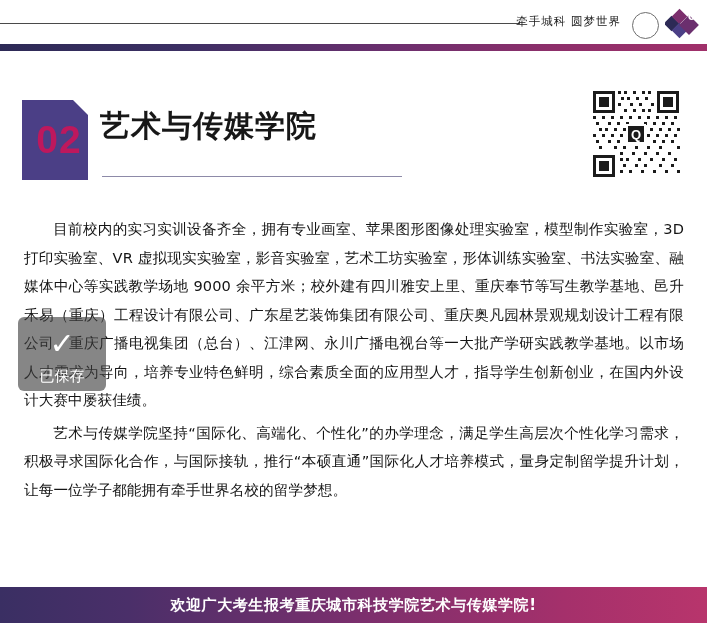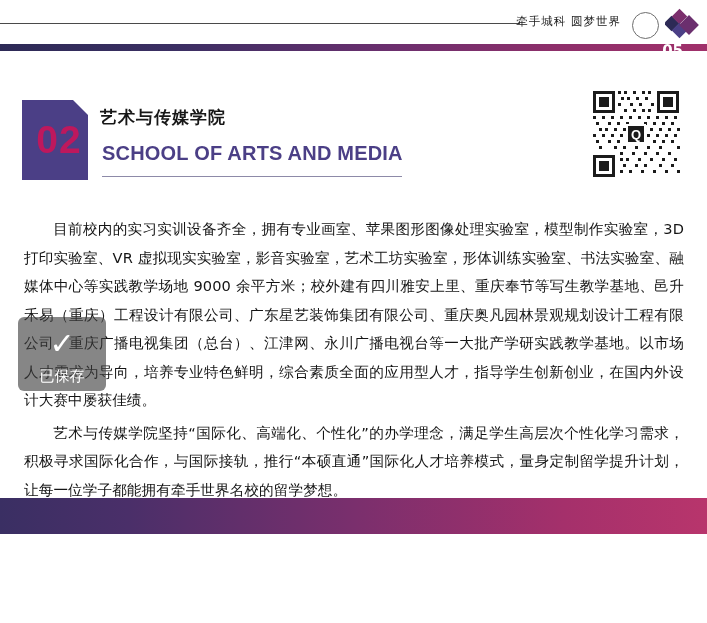--- a/index.html
+++ b/index.html
@@ -12,21 +12,21 @@
     background: #ffffff;
     font-family: "DejaVu Sans", "Liberation Sans", sans-serif;
     overflow: hidden;
     position: relative;
   }
 
   
   .page {
     position: relative;
     width: 707px;
-    height: 534px;
+    height: 623px;
     box-sizing: border-box;
     padding-left: 48px;
   }
 
   .header {
     position: absolute;
     left: 0;
     top: 0;
     width: 707px;
     height: 46px;
@@ -60,28 +60,27 @@
   }
   .header-diamonds {
     position: absolute;
     right: 8px;
     top: 8px;
     width: 34px;
     height: 34px;
   }
   .header-pagenum {
     position: absolute;
-    right: 24px;
+    right: 4px;
     top: 10px;
-    font-size: 15px;
+    font-size: 11px;
     color: #ffffff;
     font-weight: bold;
     z-index: 4;
     letter-spacing: 0;
-    margin-top: 32px;
   }
   .top-band {
     position: absolute;
     left: 0;
     top: 44px;
     width: 707px;
     height: 7px;
     background: linear-gradient(90deg, #2d2a56 0%, #3b2f63 25%, #6b2f6e 55%, #8d2f6a 78%, #a0306a 100%);
   }
 
@@ -120,21 +119,21 @@
     color: #be185d;
     font-size: 39px;
     font-weight: bold;
     font-family: "Liberation Sans", sans-serif;
     letter-spacing: 1px;
   }
   .title-cn {
     position: absolute;
     left: 78px;
     top: 6px;
-    font-size: 17px;
+    font-size: 30px;
     color: #171717;
     font-weight: bold;
     letter-spacing: 1px;
     white-space: nowrap;
   }
   .title-en {
     position: absolute;
     left: 80px;
     top: 42px;
     font-size: 20px;
@@ -250,21 +249,20 @@
       </svg>
     </div>
     <div class="header-pagenum">05</div>
   </div>
   <div class="top-band"></div>
 
   <div class="title-block">
     <div class="num-box"></div>
     <div class="num-text">02</div>
     <div class="title-cn">艺术与传媒学院</div>
-    <div class="title-en">SCHOOL OF ARTS AND MEDIA</div>
     <div class="title-underline"></div>
   </div>
 
   <div class="qr">
     <svg width="92" height="92" viewBox="0 0 92 92">
       <rect x="0" y="0" width="92" height="92" fill="#ffffff"></rect>
       <g fill="#1b1b1b">
 
         <rect x="3" y="3" width="22" height="22"></rect>
           <rect x="6" y="6" width="16" height="16" fill="#ffffff"></rect>
@@ -375,14 +373,15 @@
     <p>目前校内的实习实训设备齐全，拥有专业画室、苹果图形图像处理实验室，模型制作实验室，3D 打印实验室、VR 虚拟现实实验室，影音实验室，艺术工坊实验室，形体训练实验室、书法实验室、融媒体中心等实践教学场地 9000 余平方米；校外建有四川雅安上里、重庆奉节等写生教学基地、邑升禾易（重庆）工程设计有限公司、广东星艺装饰集团有限公司、重庆奥凡园林景观规划设计工程有限公司、重庆广播电视集团（总台）、江津网、永川广播电视台等一大批产学研实践教学基地。以市场人才需求为导向，培养专业特色鲜明，综合素质全面的应用型人才，指导学生创新创业，在国内外设计大赛中屡获佳绩。</p>
     <p>艺术与传媒学院坚持“国际化、高端化、个性化”的办学理念，满足学生高层次个性化学习需求，积极寻求国际化合作，与国际接轨，推行“本硕直通”国际化人才培养模式，量身定制留学提升计划，让每一位学子都能拥有牵手世界名校的留学梦想。</p>
   </div>
 
   <div class="toast">
     <div class="toast-check">✓</div>
     <div class="toast-label">已保存</div>
   </div>
 
   <div class="bottom-band"></div>
+  <div class="bottom-text">欢迎广大考生报考重庆城市科技学院艺术与传媒学院!</div>
 
 </div>
 
 </body></html>

